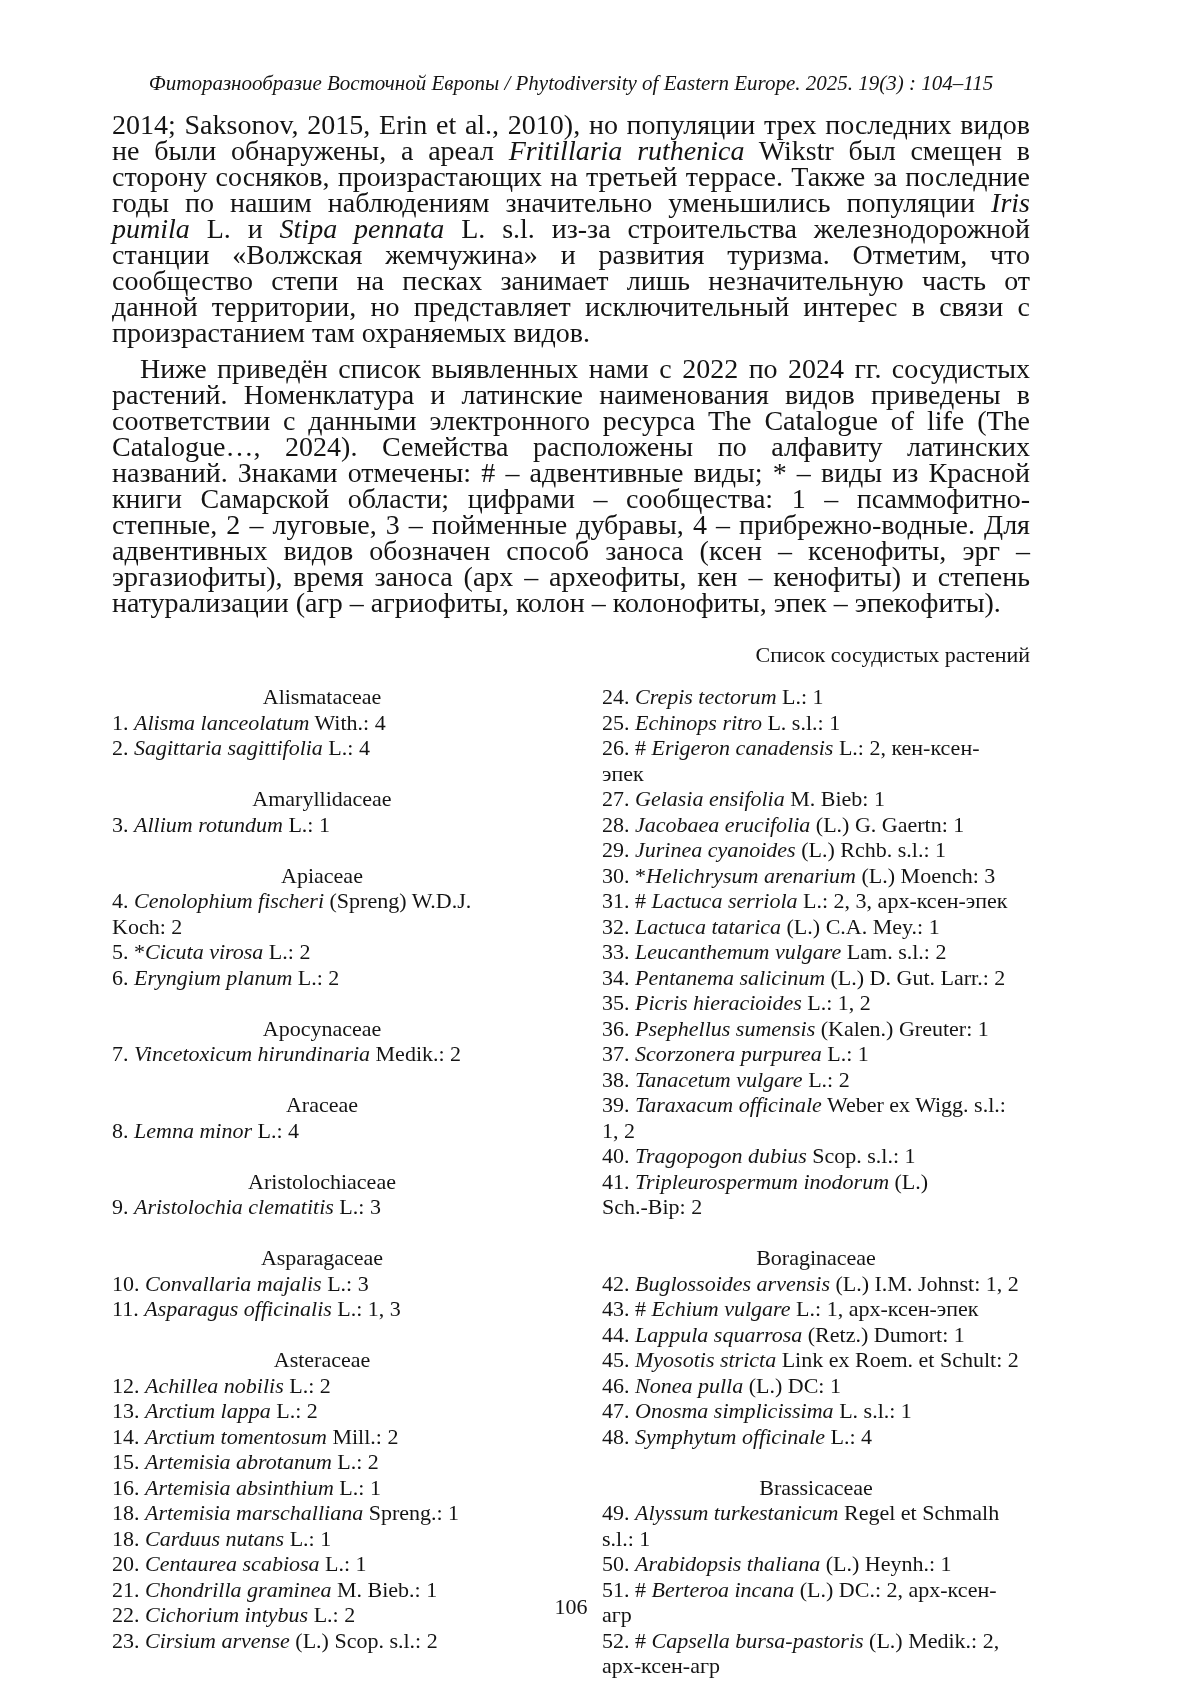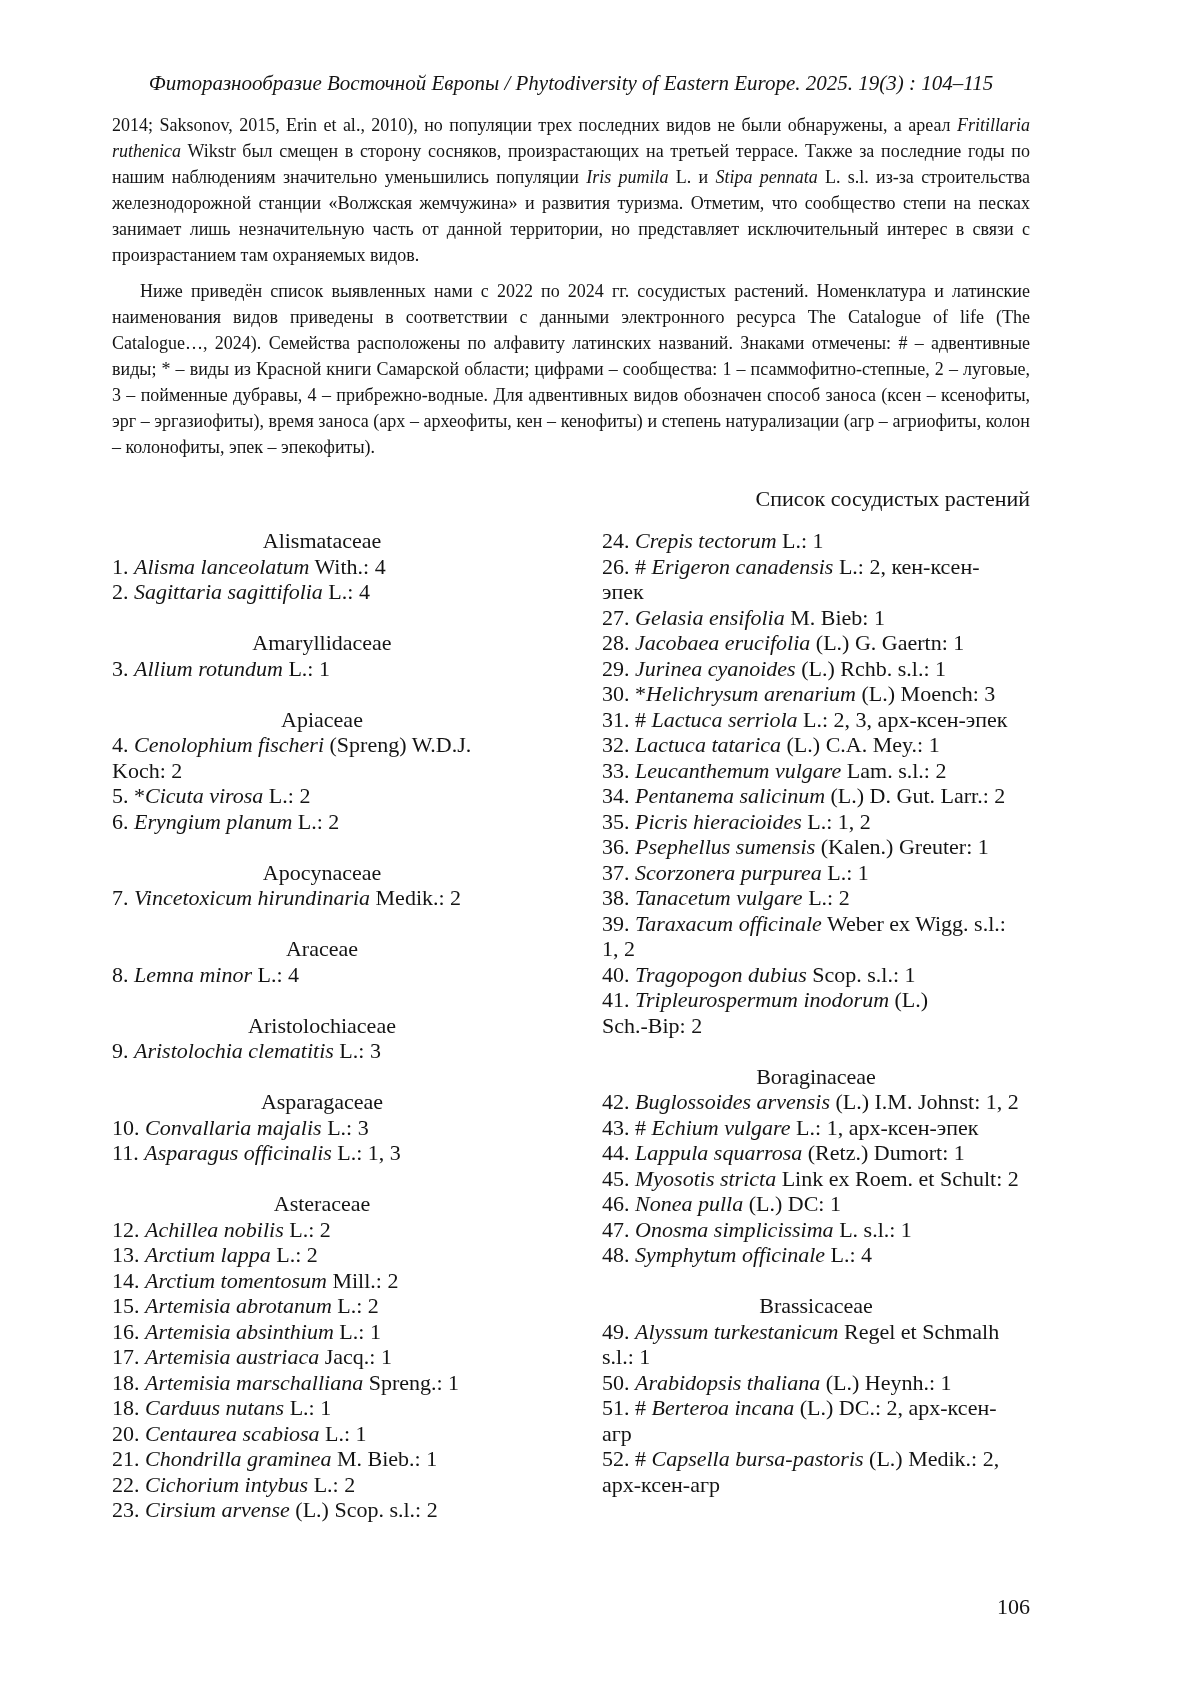--- a/index.html
+++ b/index.html
@@ -8,34 +8,34 @@
     background:#ffffff;color:#141414;
     font-family:"Liberation Serif","DejaVu Serif",serif;
     overflow:hidden;
     padding-left:28px;
   }
   .content{position:absolute;left:112px;top:70px;width:918px;}
   .running-head{
     text-align:center;font-style:italic;
     font-size:21px;line-height:26px;white-space:nowrap;
   }
-  .article-body{margin-top:16px;font-size:18px;line-height:26px;text-align:justify;}
+  .article-body{margin-top:16px;font-size:28px;line-height:26px;text-align:justify;}
   .article-body p{margin:0;padding:0;}
   .article-body p.indented{text-indent:28px;margin-top:10px;}
   .section-heading{margin-top:26px;text-align:right;font-size:22px;line-height:26px;}
   .columns{display:flex;justify-content:space-between;margin-top:16px;}
   .col{font-size:22px;line-height:25.5px;text-align:left;}
   .col-left{width:420px;}
   .col-right{width:428px;}
   .family{text-align:center;}
   .family:not(:first-child){margin-top:25.5px;}
   .species{white-space:pre-wrap;}
   .page-number{
     position:absolute;left:112px;top:1594px;width:918px;
-    text-align:right;font-size:22px;line-height:26px;
+    text-align:center;font-size:22px;line-height:26px;
   }
 </style>
 </head>
 <body>
 
 <div class="page">
   <div class="content">
     <div class="running-head">Фиторазнообразие Восточной Европы / Phytodiversity of Eastern Europe. 2025. 19(3) : 104–115</div>
 
     <div class="article-body">
@@ -65,30 +65,30 @@
           <div class="species"><span>9. </span><i>Aristolochia clematitis</i><span> L.: 3</span></div>
           <div class="family">Asparagaceae</div>
           <div class="species"><span>10. </span><i>Convallaria majalis</i><span> L.: 3</span></div>
           <div class="species"><span>11. </span><i>Asparagus officinalis</i><span> L.: 1, 3</span></div>
           <div class="family">Asteraceae</div>
           <div class="species"><span>12. </span><i>Achillea nobilis</i><span> L.: 2</span></div>
           <div class="species"><span>13. </span><i>Arctium lappa</i><span> L.: 2</span></div>
           <div class="species"><span>14. </span><i>Arctium tomentosum</i><span> Mill.: 2</span></div>
           <div class="species"><span>15. </span><i>Artemisia abrotanum</i><span> L.: 2</span></div>
           <div class="species"><span>16. </span><i>Artemisia absinthium</i><span> L.: 1</span></div>
-          <div class="species"><span>17. </span><i>Artemisia austriaca</i><span> Jacq.: 1</span></div>
           <div class="species"><span>18. </span><i>Artemisia marschalliana</i><span> Spreng.: 1</span></div>
           <div class="species"><span>18. </span><i>Carduus nutans</i><span> L.: 1</span></div>
           <div class="species"><span>20. </span><i>Centaurea scabiosa</i><span> L.: 1</span></div>
           <div class="species"><span>21. </span><i>Chondrilla graminea</i><span> M. Bieb.: 1</span></div>
           <div class="species"><span>22. </span><i>Cichorium intybus</i><span> L.: 2</span></div>
           <div class="species"><span>23. </span><i>Cirsium arvense</i><span> (L.) Scop. s.l.: 2</span></div>
         </div>
       <div class="col col-right">
           <div class="species"><span>24. </span><i>Crepis tectorum</i><span> L.: 1</span></div>
+          <div class="species"><span>25. </span><i>Echinops ritro</i><span> L. s.l.: 1</span></div>
           <div class="species"><span>26. # </span><i>Erigeron canadensis</i><span> L.: 2, кен-ксен-
 эпек</span></div>
           <div class="species"><span>27. </span><i>Gelasia ensifolia</i><span> M. Bieb: 1</span></div>
           <div class="species"><span>28. </span><i>Jacobaea erucifolia</i><span> (L.) G. Gaertn: 1</span></div>
           <div class="species"><span>29. </span><i>Jurinea cyanoides</i><span> (L.) Rchb. s.l.: 1</span></div>
           <div class="species"><span>30. *</span><i>Helichrysum arenarium</i><span> (L.) Moench: 3</span></div>
           <div class="species"><span>31. # </span><i>Lactuca serriola</i><span> L.: 2, 3, арх-ксен-эпек</span></div>
           <div class="species"><span>32. </span><i>Lactuca tatarica</i><span> (L.) C.A. Mey.: 1</span></div>
           <div class="species"><span>33. </span><i>Leucanthemum vulgare</i><span> Lam. s.l.: 2</span></div>
           <div class="species"><span>34. </span><i>Pentanema salicinum</i><span> (L.) D. Gut. Larr.: 2</span></div>

